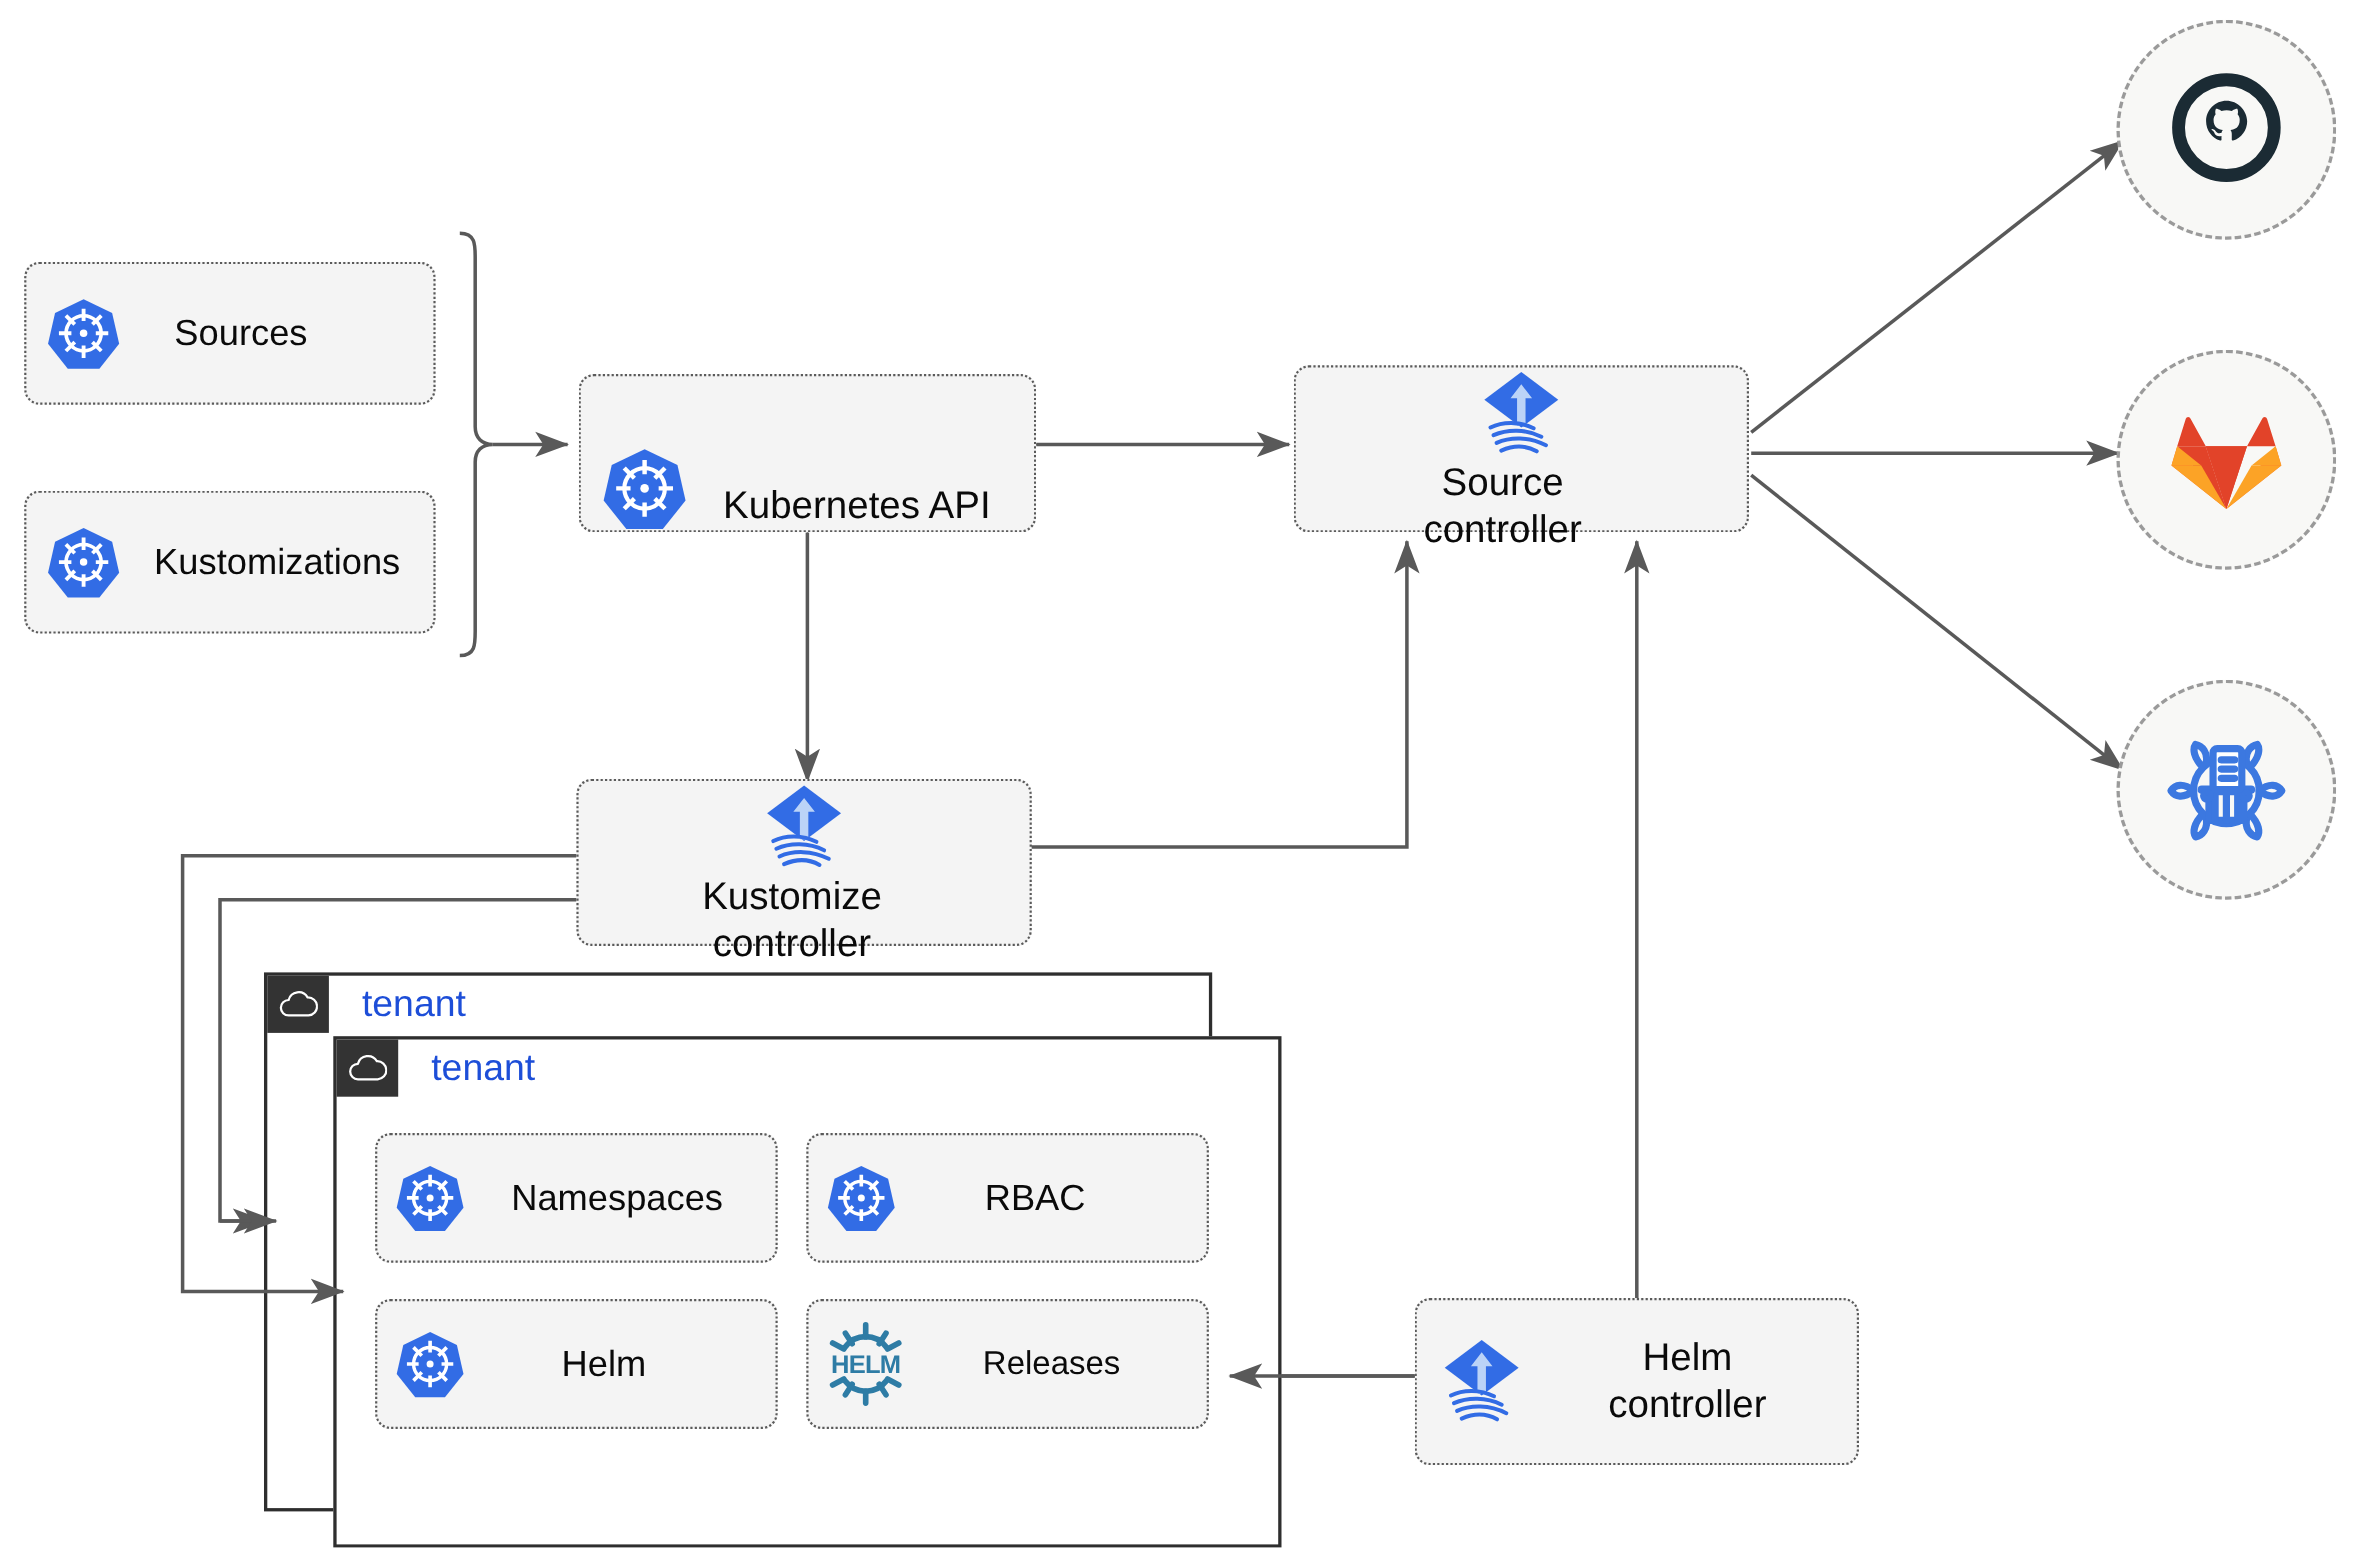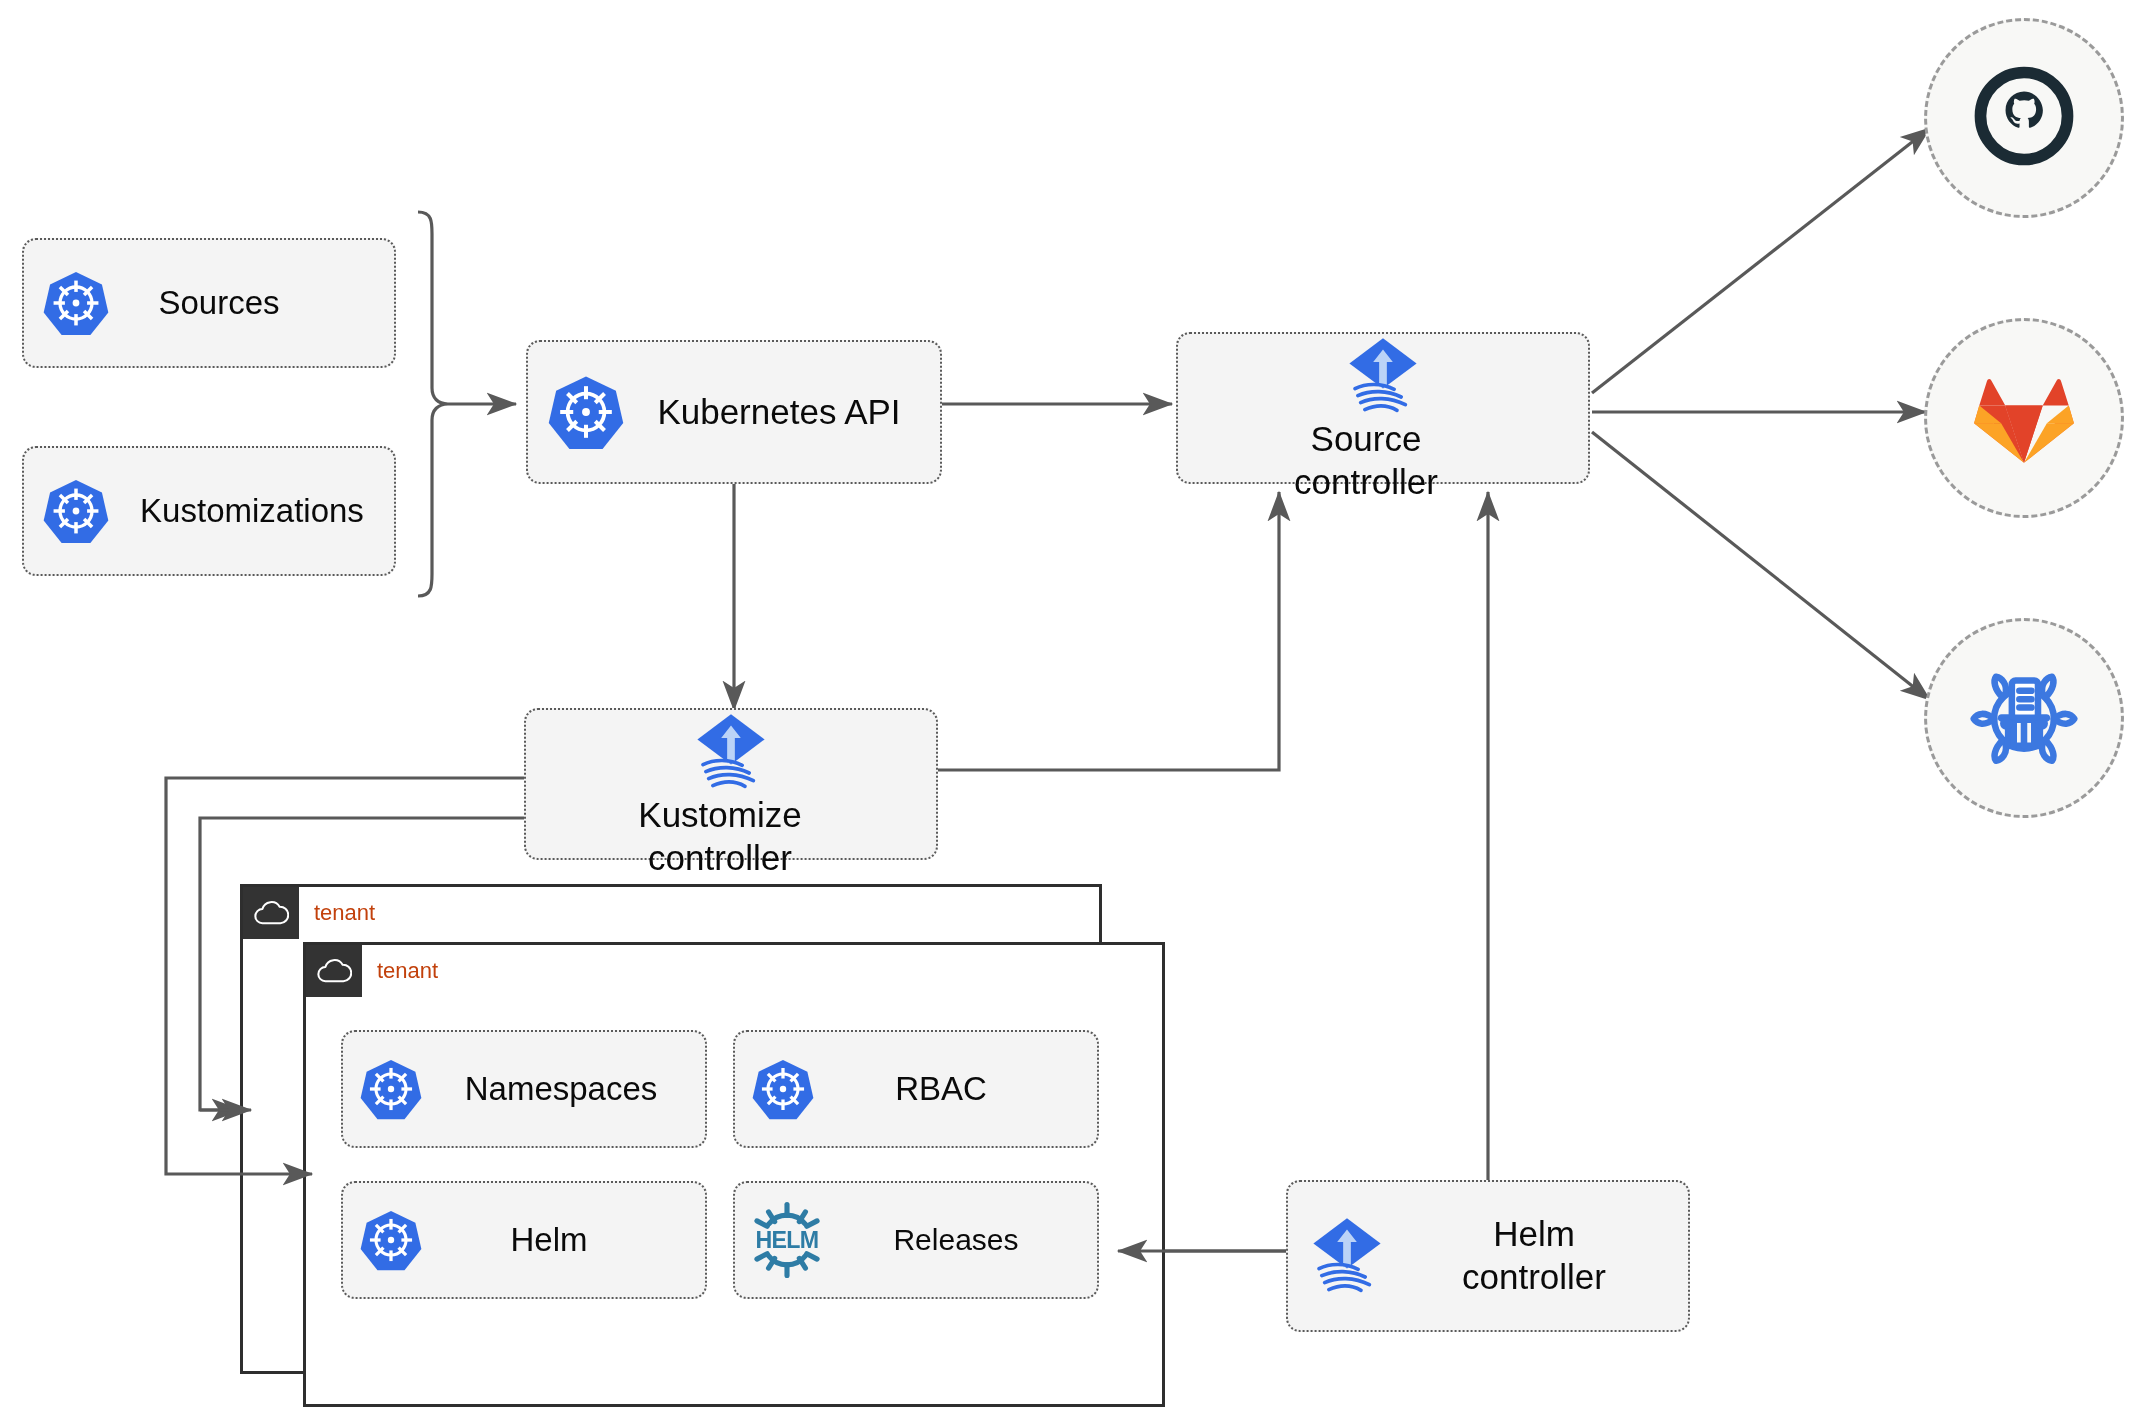--- a/index.html
+++ b/index.html
@@ -47,21 +47,21 @@
   }
   .tenant .tbar{
     position:absolute;top:0;left:0;height:52px;
     display:flex;align-items:center;
   }
   .tenant .tbadge{
     width:56px;height:52px;background:#333333;
     display:flex;align-items:center;justify-content:center;
   }
   .tenant .tname{
-    margin-left:15px;font-size:22px;color:#c2410c;
+    margin-left:30px;font-size:34px;color:#1d4ed8;
   }
 
   svg.wires{position:absolute;left:0;top:0;width:2144px;height:1407px;z-index:2;pointer-events:none;}
   svg.wires-top{z-index:8;}
 </style>
 </head>
 <body>
 
 <div id="stage">
 
@@ -140,21 +140,21 @@
             <path d="M46 77.2l4.8 4.8-15.6 15.6-4.8-4.8z"></path>
         </g>
         <circle cx="64" cy="64" r="31" fill="none" stroke="#ffffff" stroke-width="6.4"></circle>
         <circle cx="64" cy="64" r="12.5" fill="#326CE5"></circle>
         <circle cx="64" cy="64" r="6.6" fill="#ffffff"></circle>
       </svg>
     </span>
     <span class="lbl" style="font-size:33px;padding-right:18px;">Kustomizations</span>
   </div>
 
-  <div class="node" style="left:526px;top:340px;width:416px;height:144px;">
+  <div class="node" style="left:526px;top:340px;width:416px;height:144px;align-items:flex-end;">
     <span class="ico" style="width:116px;">
       <svg width="76" height="76" viewBox="0 0 128 128" aria-hidden="true">
         <path fill="#326CE5" d="M64 4 L114.3 28.2 L126.7 82.6 L91.9 126.3 L36.1 126.3 L1.3 82.6 L13.7 28.2 Z"></path>
         <g fill="#ffffff">
           <circle cx="64" cy="64" r="7.2"></circle>
           <path d="M60.6 20.5h6.8v22h-6.8z"></path>
             <path d="M60.6 85.5h6.8v22h-6.8z"></path>
           <path d="M20.5 60.6h22v6.8h-22z"></path>
             <path d="M85.5 60.6h22v6.8h-22z"></path>
           <path d="M30.4 35.2l4.8-4.8 15.6 15.6-4.8 4.8z"></path>

